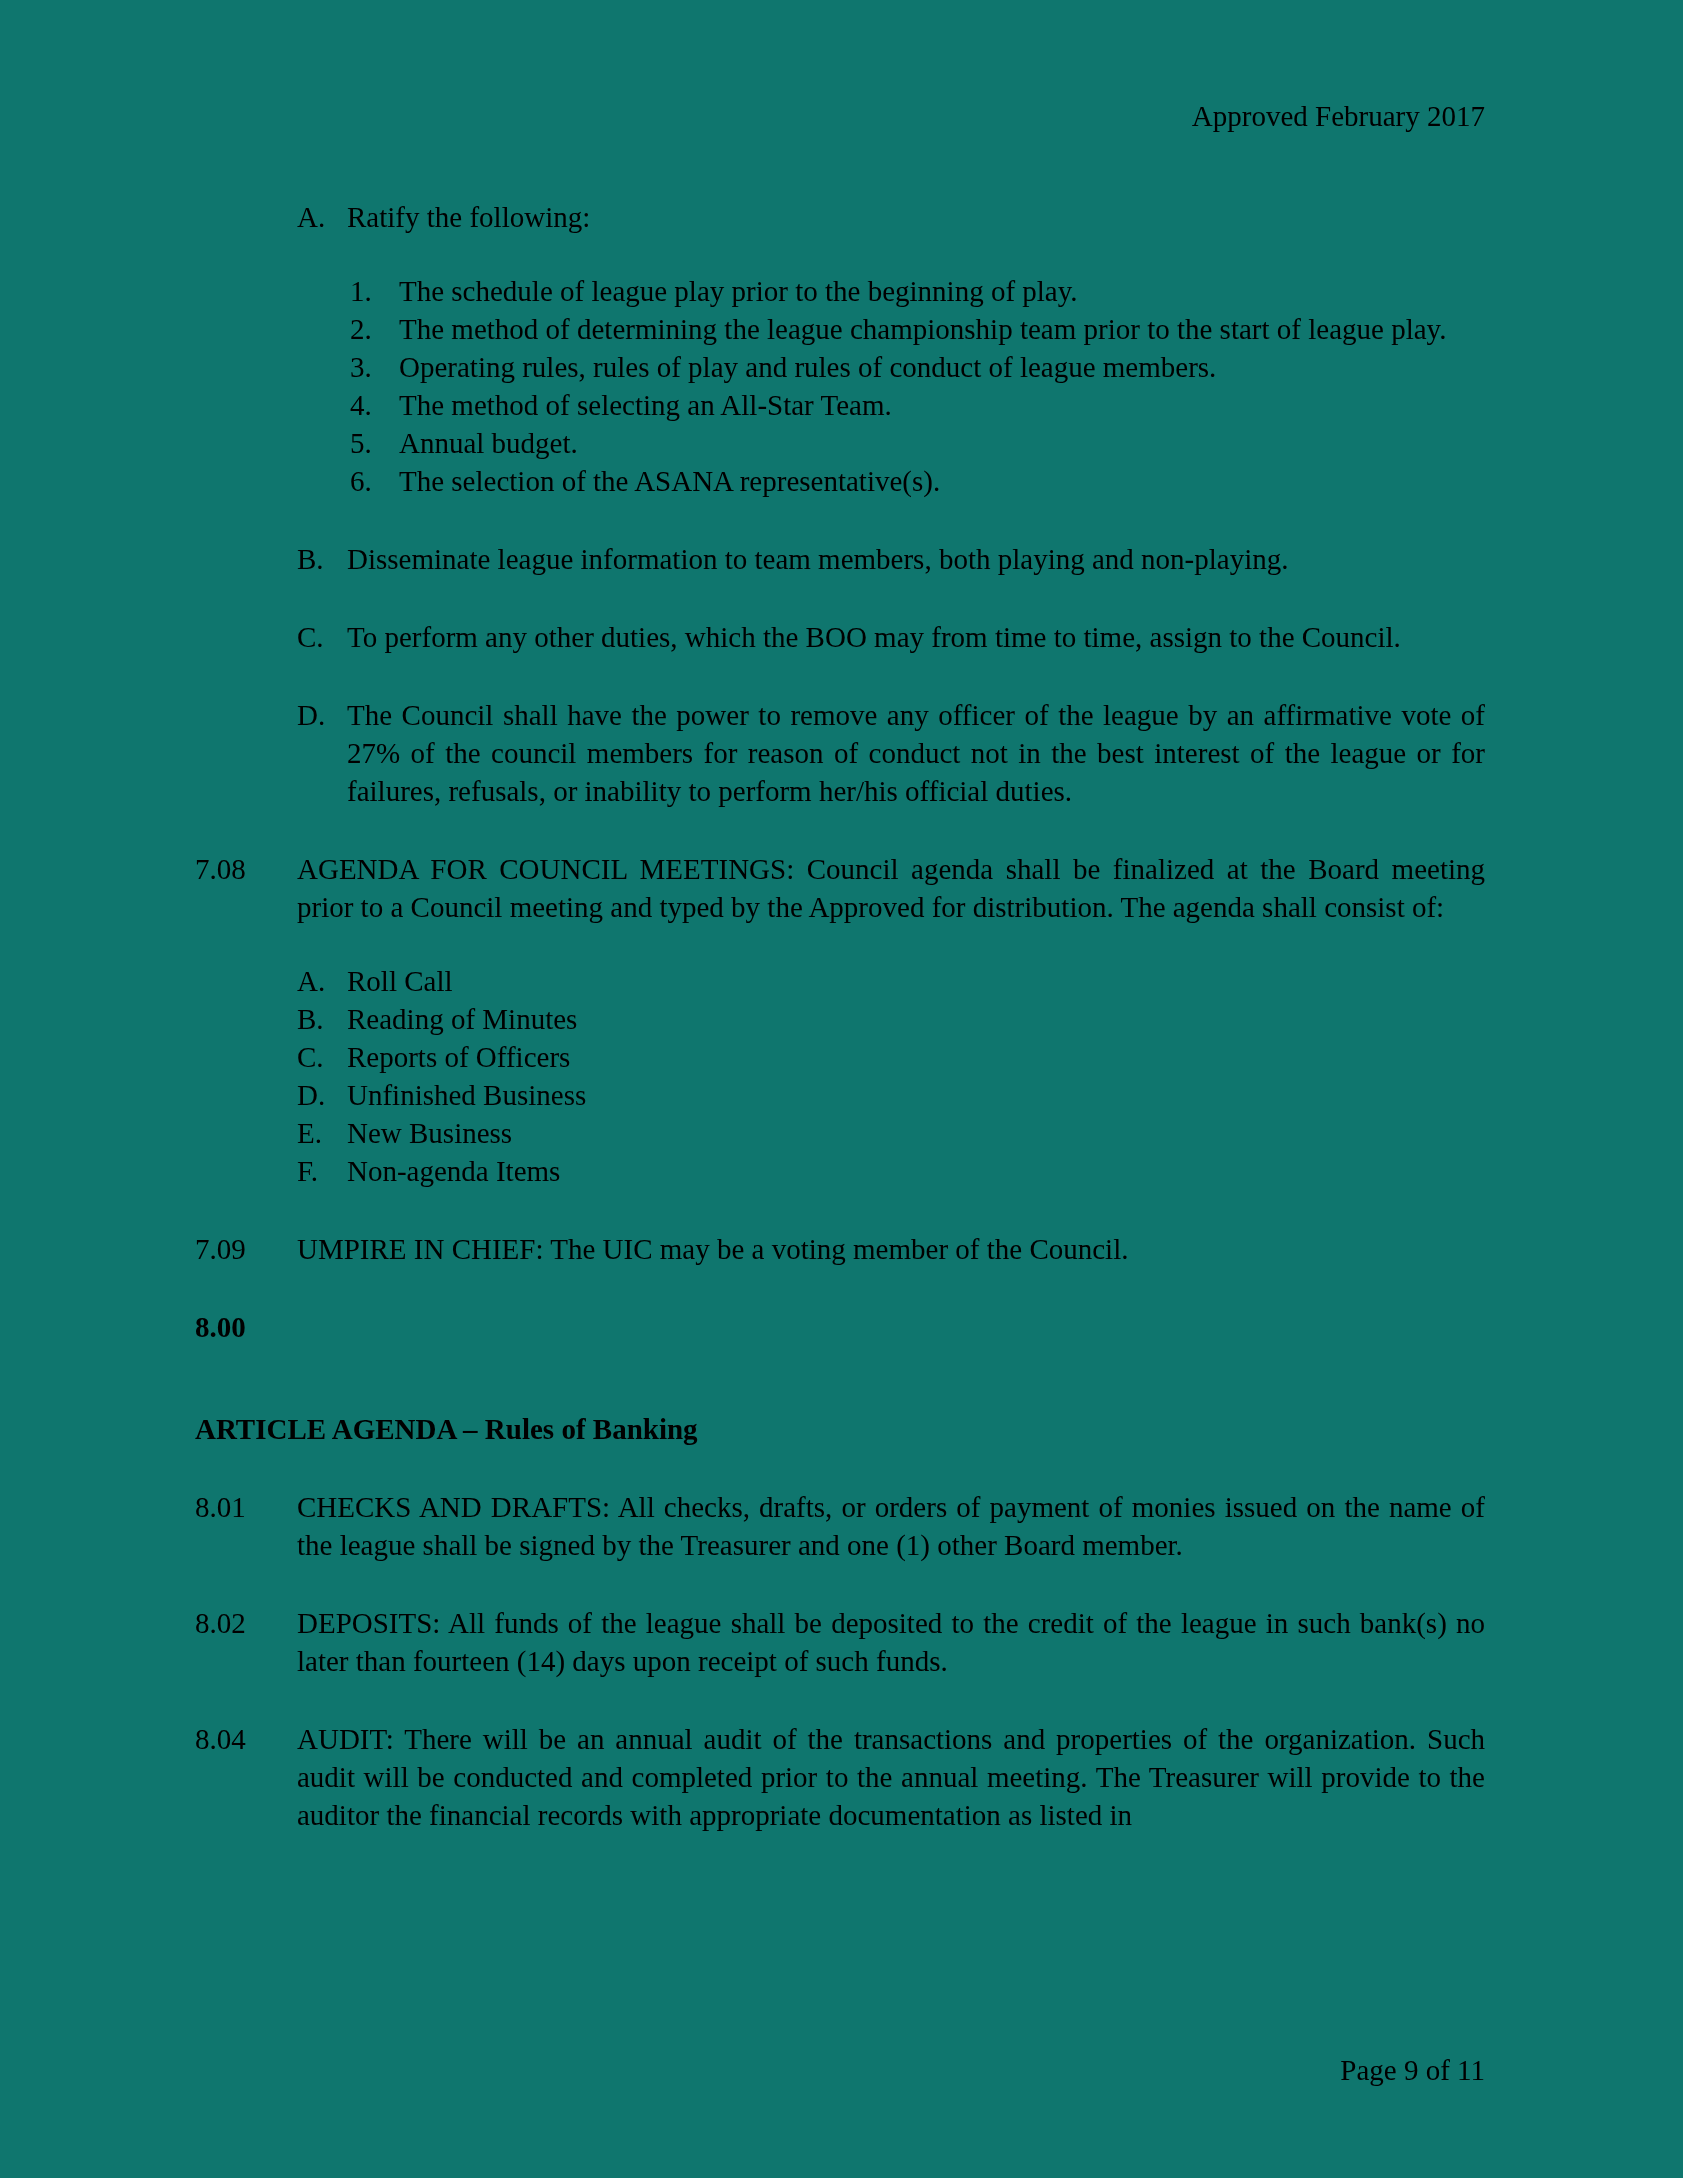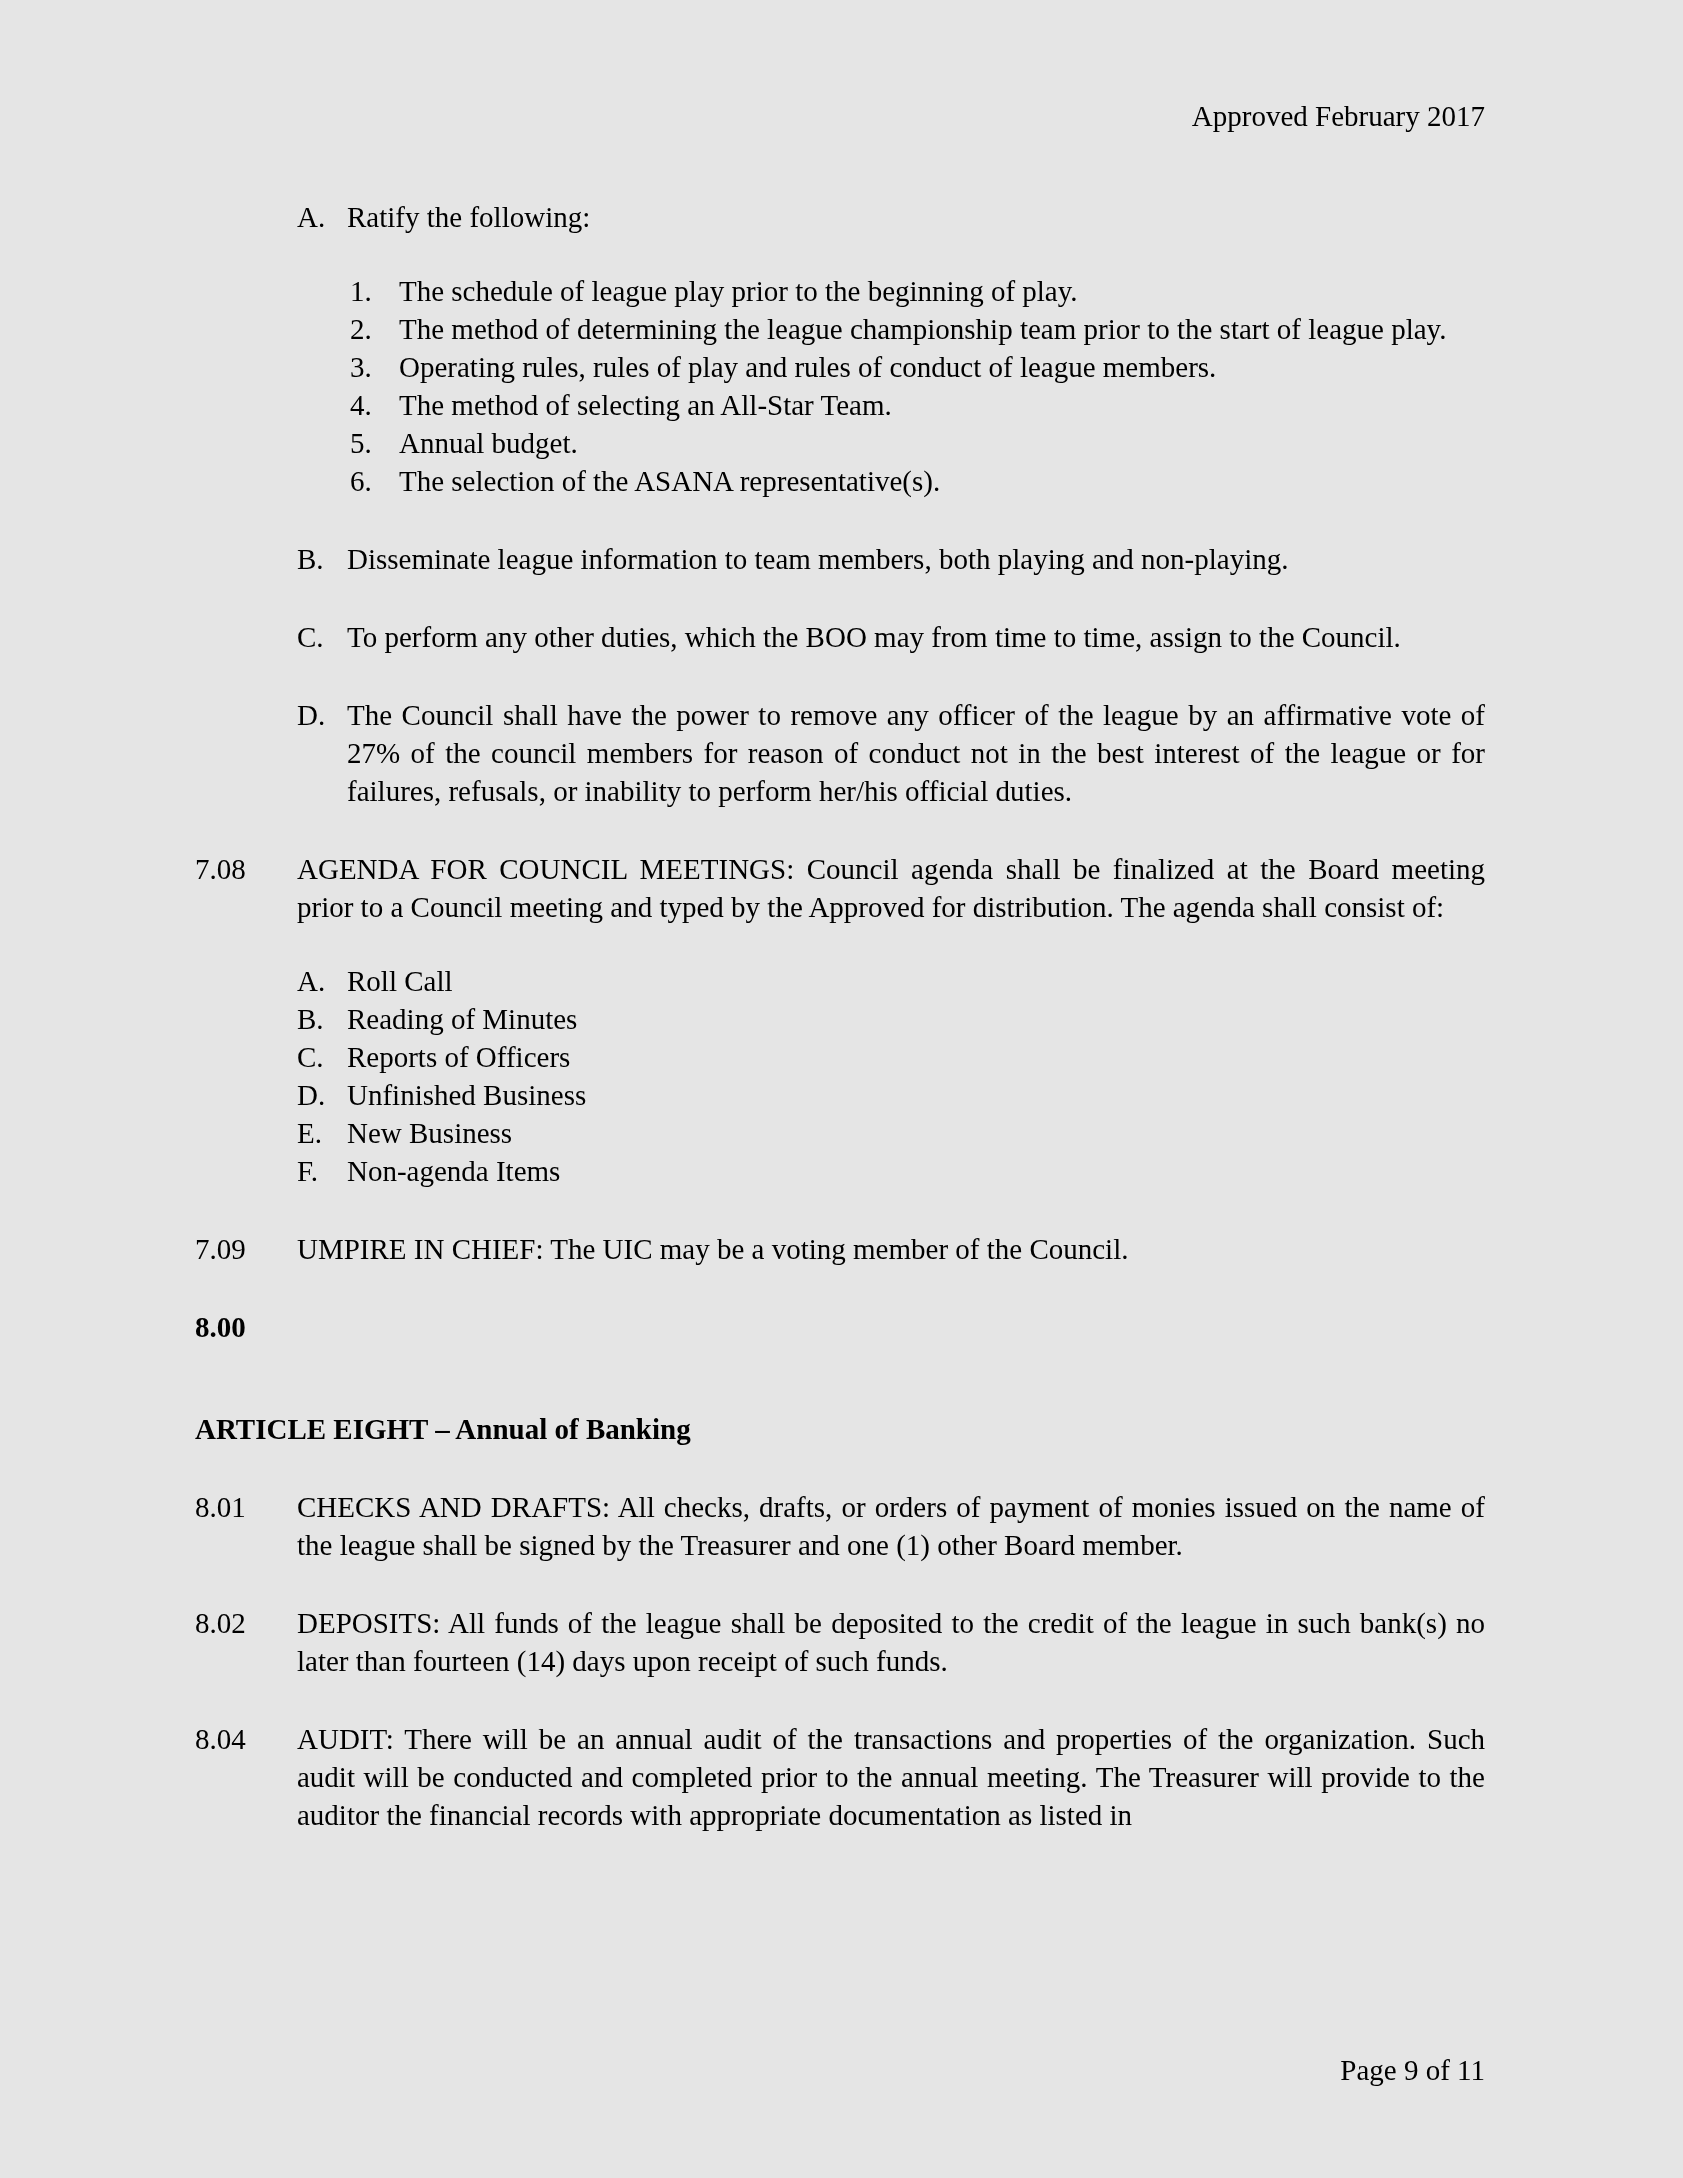--- a/index.html
+++ b/index.html
@@ -4,21 +4,21 @@
 <style>
   html, body {
     margin: 0;
     padding: 0;
     background: #ffffff;
   }
   .page {
     position: relative;
     width: 1683px;
     height: 2178px;
-    background: #e5e5e5;
+    background: #0f766e;
     color: #000000;
     font-family: "Liberation Serif", "DejaVu Serif", serif;
     font-size: 29px;
     line-height: 38px;
     overflow: hidden;
   }
   .content {
     position: absolute;
     left: 195px;
     top: 0;
@@ -144,21 +144,21 @@
       </div>
     </div>
 
     <div class="sec block">
       <span class="sec-num">7.09</span>
       <span class="sec-body">UMPIRE IN CHIEF:  The UIC may be a voting member of the Council.</span>
     </div>
 
     <div class="sec block bold">
       <span class="sec-num">8.00</span>
-      <span class="sec-body">ARTICLE EIGHT – Annual of Banking</span>
+      <span class="sec-body">ARTICLE AGENDA – Rules of Banking</span>
     </div>
 
     <div class="sec block">
       <span class="sec-num">8.01</span>
       <span class="sec-body justify">CHECKS AND DRAFTS:  All checks, drafts, or orders of payment of monies issued on the name of the league shall be signed by the Treasurer and one (1) other Board member.</span>
     </div>
 
     <div class="sec block">
       <span class="sec-num">8.02</span>
       <span class="sec-body justify">DEPOSITS:  All funds of the league shall be deposited to the credit of the league in such bank(s) no later than fourteen (14) days upon receipt of such funds.</span>

